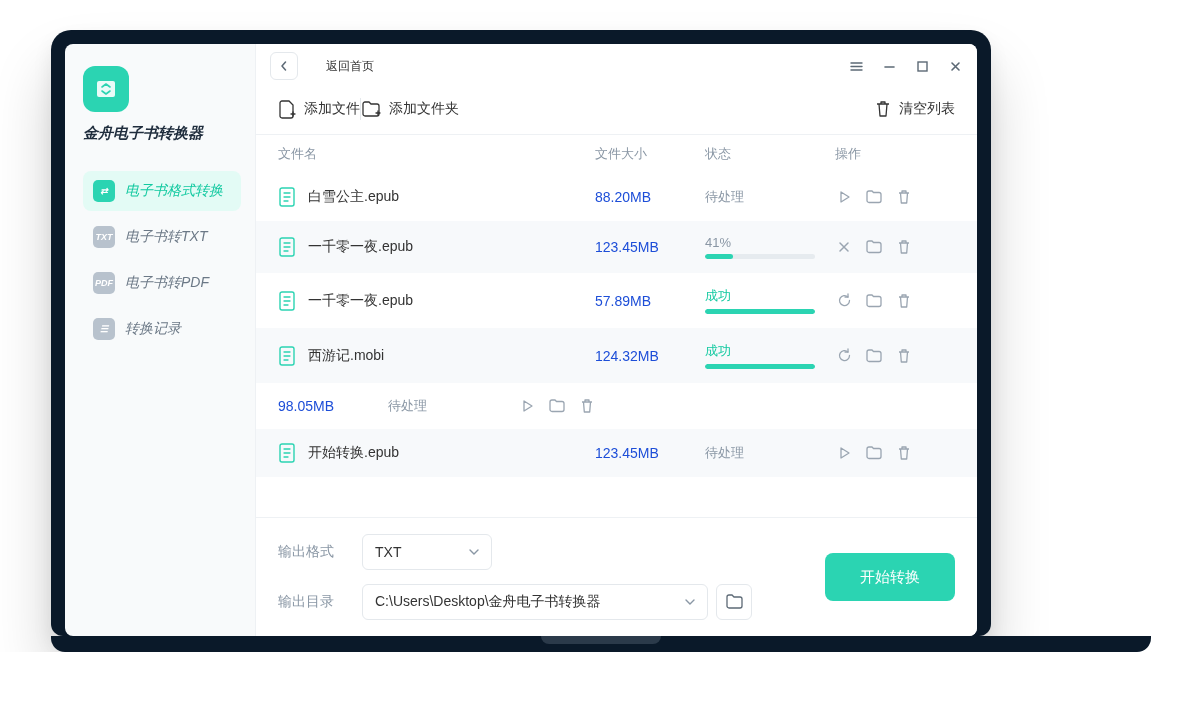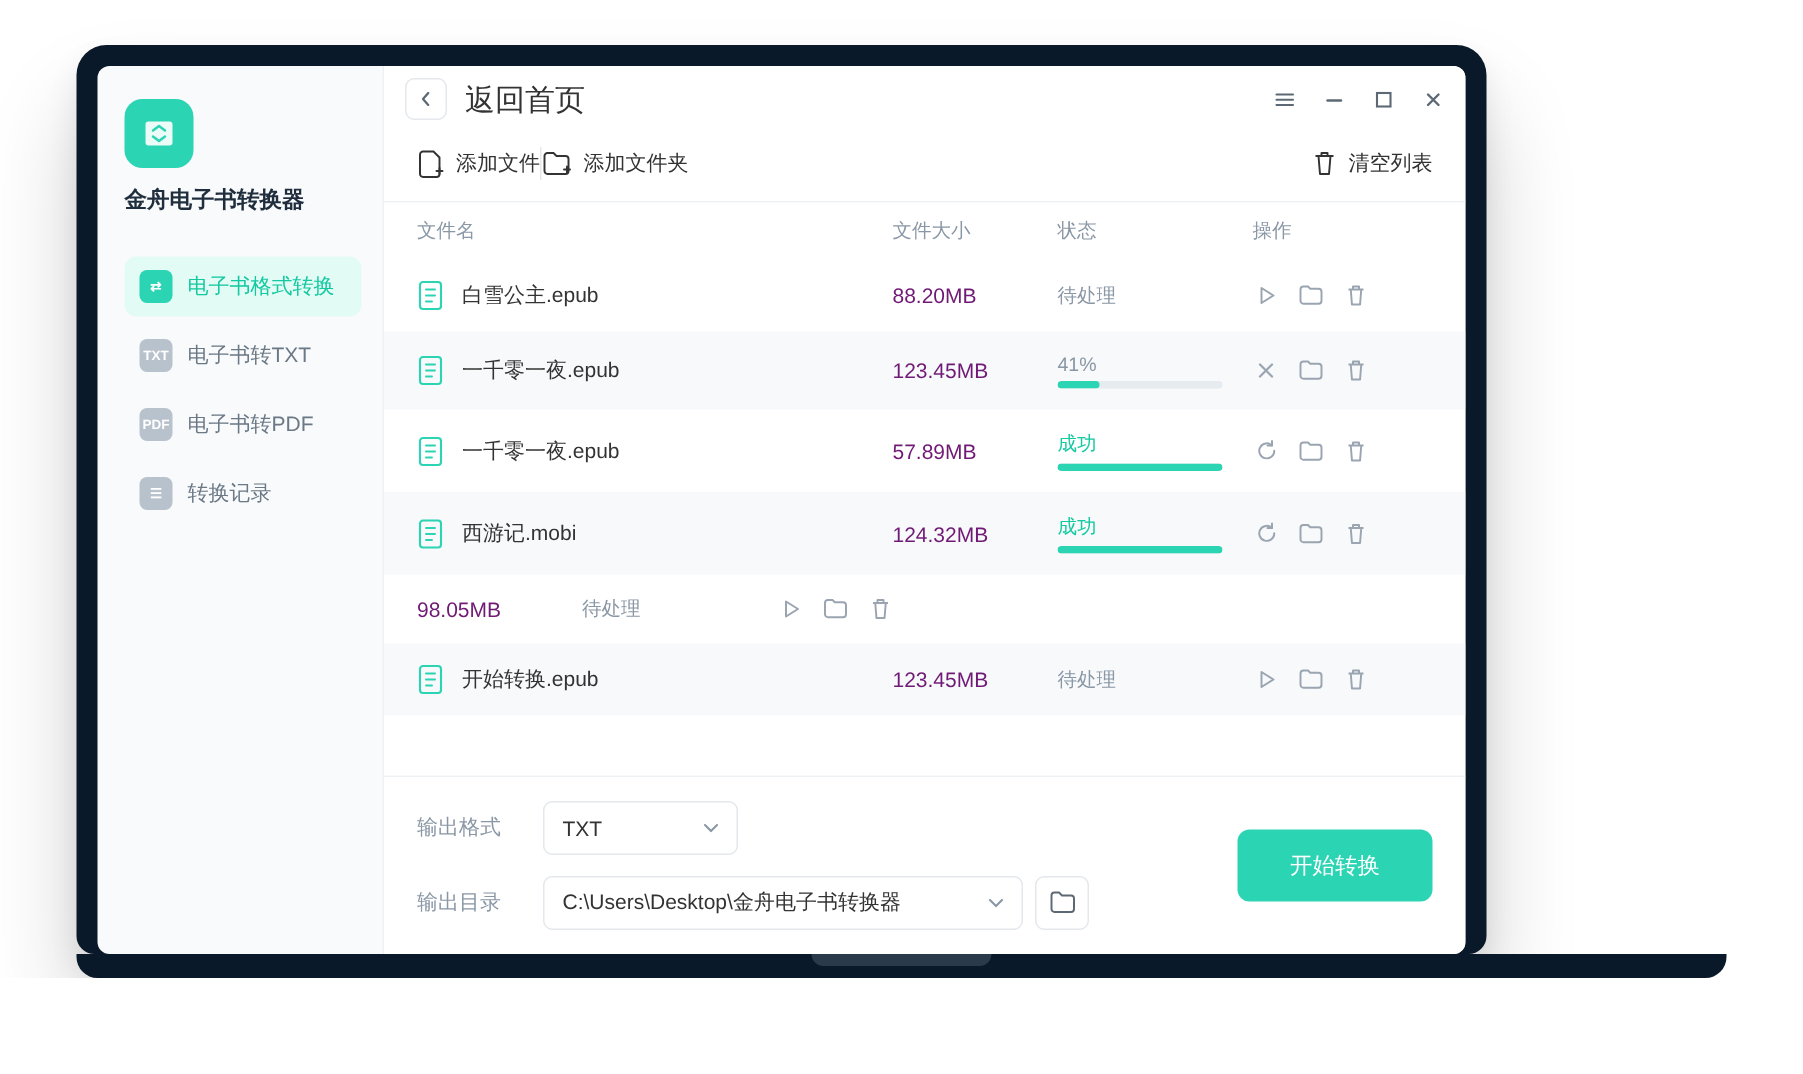--- a/index.html
+++ b/index.html
@@ -41,20 +41,21 @@
     flex-direction: column;
     overflow: hidden;
   }
 
   
   .app { flex: 1; display: flex; flex-direction: row; min-height: 0; }
   .sidebar {
     width: 190px;
     padding: 22px 14px 0 18px;
     flex-shrink: 0;
+    font-style: italic;
   }
   .app-logo {
     width: 46px; height: 46px; border-radius: 12px;
     background: #2bd4b2;
     display:flex; align-items:center; justify-content:center;
     margin-bottom: 12px;
   }
   .app-title { font-size: 15px; font-weight: 600; color:#1f2d3d; margin-bottom: 28px; }
   .nav-item {
     display:flex; align-items:center; gap:10px;
@@ -78,21 +79,21 @@
   .titlebar {
     height: 44px; display:flex; align-items:center;
     padding: 0 14px;
     gap: 8px;
   }
   .back-btn {
     width:28px; height:28px; border:1px solid #e4e8ec; border-radius:6px;
     display:flex; align-items:center; justify-content:center;
     cursor:pointer;
   }
-  .titlebar .page-title { font-size:20px; color:#333; margin-left:4px;}
+  .titlebar .page-title { font-size:12px; color:#333; margin-left:20px;}
   .win-controls { margin-left:auto; display:flex; gap:18px; align-items:center; }
   .win-ctrl { width:15px; height:15px; cursor:pointer; color:#5c6975; display:flex;align-items:center;justify-content:center;}
   .toolbar {
     display:flex; align-items:center; 
     padding: 10px 22px 14px;
     border-bottom: 1px solid #eef1f4;
   }
   .tb-btn { display:flex; align-items:center; gap:8px; font-size:14px; color:#333; cursor:pointer; }
   .tb-sep { width:1px; height:22px; background:#e4e8ec; }
   .tb-right { margin-left:auto; }
@@ -111,21 +112,21 @@
   .row {
     display:flex; align-items:center;
     padding: 14px 22px;
     font-size:14px; color:#333;
   }
   .row:nth-child(even){ background:#f7f9fb; }
   .file-ico {
     width:18px; height:20px; margin-right:12px;
     border-radius:3px; flex-shrink:0;
   }
-  .size-text { color:#701a75; }
+  .size-text { color:#1d4ed8; }
   .status-text { color:#8a97a5; font-size:13px; }
   .status-ok { color:#12c9a0; font-size:13px; margin-bottom:4px; }
   .progress {
     width:110px; height:5px; border-radius:3px;
     background:#e6ebef; position:relative; overflow:hidden;
   }
   .progress-fill { position:absolute; left:0; top:0; bottom:0; background:#2bd4b2; border-radius:3px; }
   .ops { display:flex; gap:12px; align-items:center; color:#9aa5b1; }
   .op-btn { width:18px; height:18px; cursor:pointer; display:flex;align-items:center;justify-content:center; }
 
@@ -140,21 +141,21 @@
   .footer label { font-size:14px; color:#8a97a5; }
   .select, .path-box {
     border:1px solid #e4e8ec; border-radius:6px;
     height:36px; display:flex; align-items:center;
     padding: 0 12px; font-size:14px; color:#333;
     background:#fff;
     cursor:pointer;
     justify-content:space-between;
   }
   .select { width: 130px; }
-  .path-box { width: 320px; }
+  .path-box { width: 346px; }
   .folder-btn {
     width:36px; height:36px; border:1px solid #e4e8ec; border-radius:6px;
     display:flex;align-items:center;justify-content:center; cursor:pointer;
     margin-left:8px;
   }
   .start-btn {
     grid-row: 1 / span 2; grid-column: 3;
     background:#2bd4b2; color:#fff;
     border:none; border-radius:8px;
     width:130px; height:48px;

